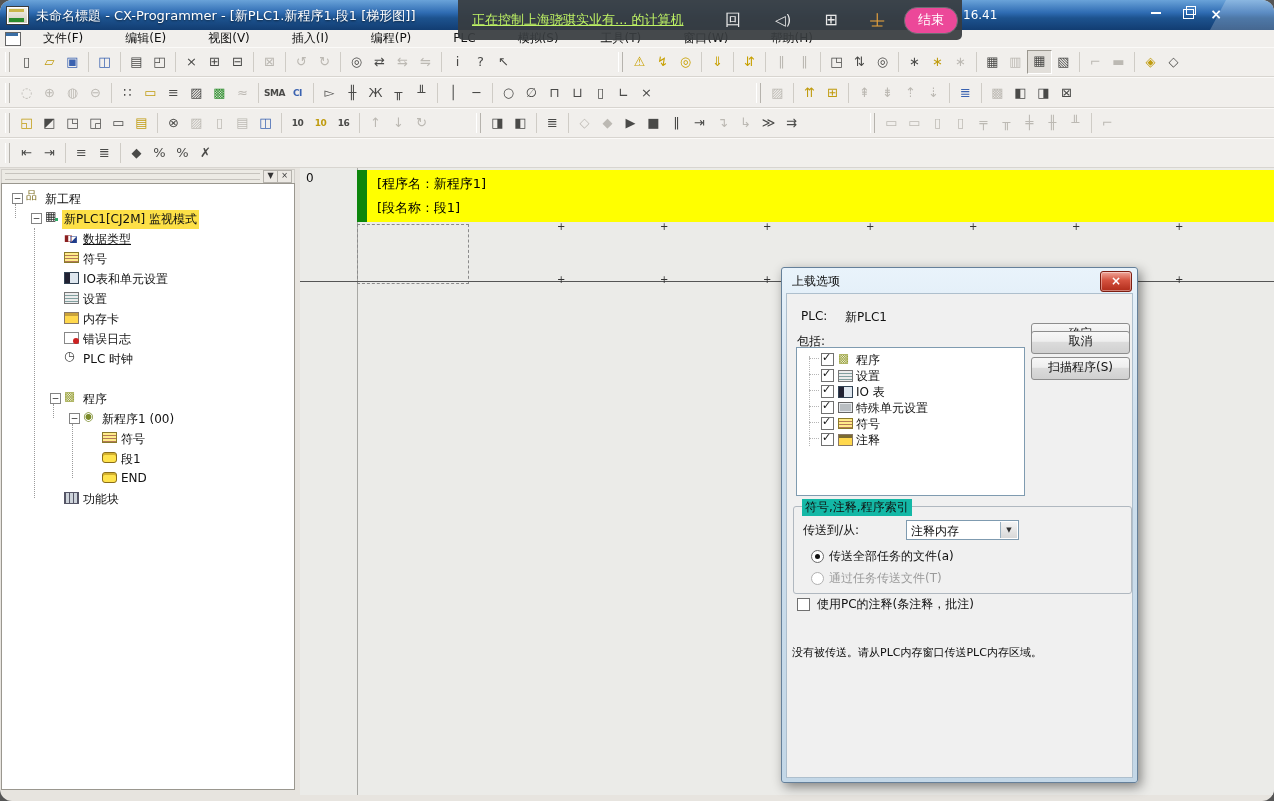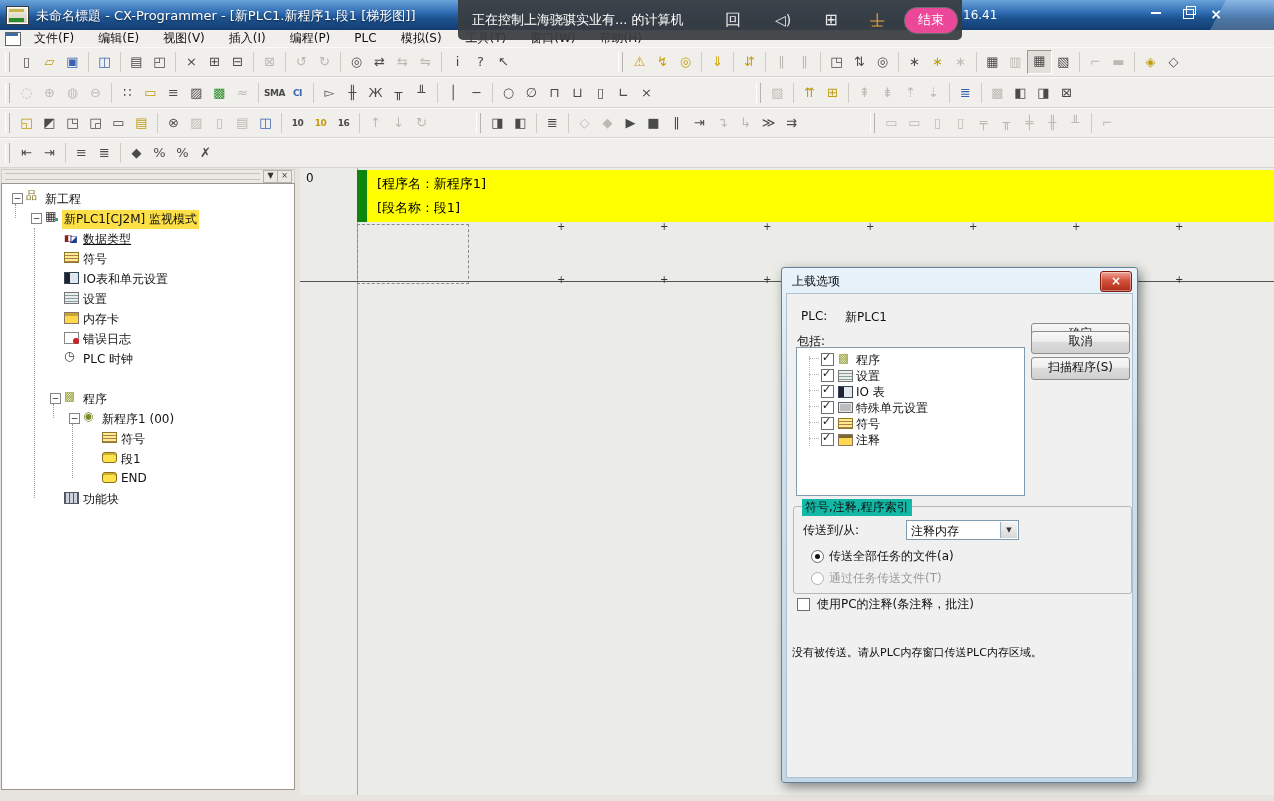--- a/index.html
+++ b/index.html
@@ -1,38 +1,38 @@
 <!DOCTYPE html>
 <html><head>
 <meta charset="utf-8">
 <style>
   html,body{margin:0;padding:0;background:#555;}
   #app{position:relative;width:1274px;height:801px;overflow:hidden;background:#e7e4df;
-       font-family:"DejaVu Sans",sans-serif;font-size:12px;color:#111;}
+       font-family:"DejaVu Sans",sans-serif;font-size:12px;color:#111;border-radius:12px;}
   
   .titlebar{position:absolute;left:0;top:0;width:1274px;height:30px;
     background:linear-gradient(#6aa3d9,#2f6cb3 42%,#1d538f 60%,#123d72);}
   .wedge{position:absolute;right:-14px;top:0;width:70px;height:30px;background:rgba(255,255,255,.22);transform:skewX(-28deg);}
   .app-icon{position:absolute;left:6px;top:6px;width:21px;height:17px;background:linear-gradient(#f4f2ea,#cfcabb);
     border:1px solid #3a3a3a;box-shadow:inset 0 0 0 1px #fff;}
   .app-icon::before{content:"";position:absolute;left:2px;bottom:2px;width:15px;height:4px;background:#2c8c2c;}
   .app-icon::after{content:"";position:absolute;left:2px;top:2px;width:15px;height:3px;background:#c9b64b;}
   .title-text{position:absolute;left:36px;top:7px;color:#fff;font-size:13px;white-space:nowrap;text-shadow:0 1px 2px rgba(0,0,0,.55);}
   .clock{position:absolute;left:963px;top:8px;color:#fff;font-size:12px;}
   .wbtn{position:absolute;top:6px;width:26px;height:18px;text-align:center;color:#fff;cursor:default;}
   .wb-min span{display:inline-block;width:10px;border-bottom:2px solid #fff;margin-bottom:3px;}
   .wb-rest{padding-top:3px;}
   .rest{position:relative;width:9px;height:8px;margin:0 auto;border:1px solid #fff;}
   .rest::before{content:"";position:absolute;left:2px;top:-4px;width:8px;height:7px;border:1px solid #fff;}
   .wb-close{font-size:14px;font-weight:bold;line-height:17px;}
   
   .menubar{position:absolute;left:0;top:30px;width:1274px;height:17px;background:#f1efec;border-bottom:1px solid #d8d5d0;white-space:nowrap;}
   .mdi-icon{position:absolute;left:5px;top:2px;width:14px;height:12px;background:#fff;border:1px solid #666;}
   .mdi-icon::before{content:"";position:absolute;left:0;top:0;width:12px;height:3px;background:#3a6ea5;}
-  .menu-item{display:inline-block;padding:1px 12px;height:15px;line-height:14px;font-size:12px;}
+  .menu-item{display:inline-block;padding:1px 21px;height:15px;line-height:14px;font-size:12px;}
   .menubar .first{margin-left:22px;}
   
   .toolbar{position:absolute;left:0;width:1274px;height:30px;background:#f1efec;border-top:1px solid #fbfaf8;
     border-bottom:1px solid #d8d5d0;display:flex;align-items:center;padding-left:2px;box-sizing:border-box;}
   #tb1{top:47px;} #tb2{top:77px;height:31px;} #tb3{top:108px;} #tb4{top:138px;}
   .tbtn{flex:none;width:23px;height:22px;line-height:22px;text-align:center;font-size:13px;color:#4a4a48;overflow:hidden;}
   .tbtn.f-txt{font-size:9px;font-weight:bold;letter-spacing:-.5px;}
   .c-dis{color:#bcb9b3;} .c-yel{color:#c09c10;} .c-blu{color:#3a62b0;} .c-grn{color:#2f8f2f;} .c-warn{color:#c8a000;}
   .prs{background:#e2dfda;border:1px solid;border-color:#9a978f #fff #fff #9a978f;line-height:20px;}
   .sep{flex:none;width:1px;height:20px;background:#cfccc6;margin:0 4px;}
@@ -116,21 +116,21 @@
   .combo-arrow{position:absolute;right:1px;top:1px;width:16px;height:16px;border-left:1px solid #9ab0c0;
     background:linear-gradient(#f4f4f4,#d8d8d8);text-align:center;font-size:7px;line-height:16px;color:#333;}
   .radio{position:absolute;width:11px;height:11px;border:1px solid #6b6b6b;border-radius:50%;background:#fff;}
   .radio.on::after{content:"";position:absolute;left:3px;top:3px;width:5px;height:5px;border-radius:50%;background:#111;}
   .radio.dis{border-color:#b1b1b1;}
   .gray{color:#9b9b9b;}
   .note{position:absolute;font-size:11px;white-space:nowrap;color:#0c0c0c;}
   
   .overlay{position:absolute;left:458px;top:0;width:504px;height:40px;background:rgba(56,60,64,.93);
     border-radius:0 0 5px 5px;z-index:60;color:#ececec;}
-  .ov-msg{position:absolute;left:14px;top:11px;font-size:13px;white-space:nowrap;color:#ffffff;}
+  .ov-msg{position:absolute;left:14px;top:11px;font-size:13px;white-space:nowrap;color:#bef264;text-decoration:underline;}
   .ov-ic{position:absolute;top:8px;width:26px;height:24px;text-align:center;font-size:16px;line-height:24px;color:#e8e8e8;}
   .ov-full{left:262px;} .ov-spk{left:312px;font-size:14px;} .ov-mon{left:360px;}
   .ov-pin{left:406px;color:#e8a33d;transform:rotate(180deg);font-size:15px;}
   .ov-full::before{content:"回";} .ov-spk::before{content:"◁)";} .ov-mon::before{content:"⊞";} .ov-pin::before{content:"干";}
   .ov-end{position:absolute;left:446px;top:7px;width:52px;height:25px;background:#ec4899;border:1px solid #6a6e73;
     border-radius:13px;text-align:center;line-height:24px;font-size:13px;color:#fff;}
 </style>
 </head>
 <body>
 

